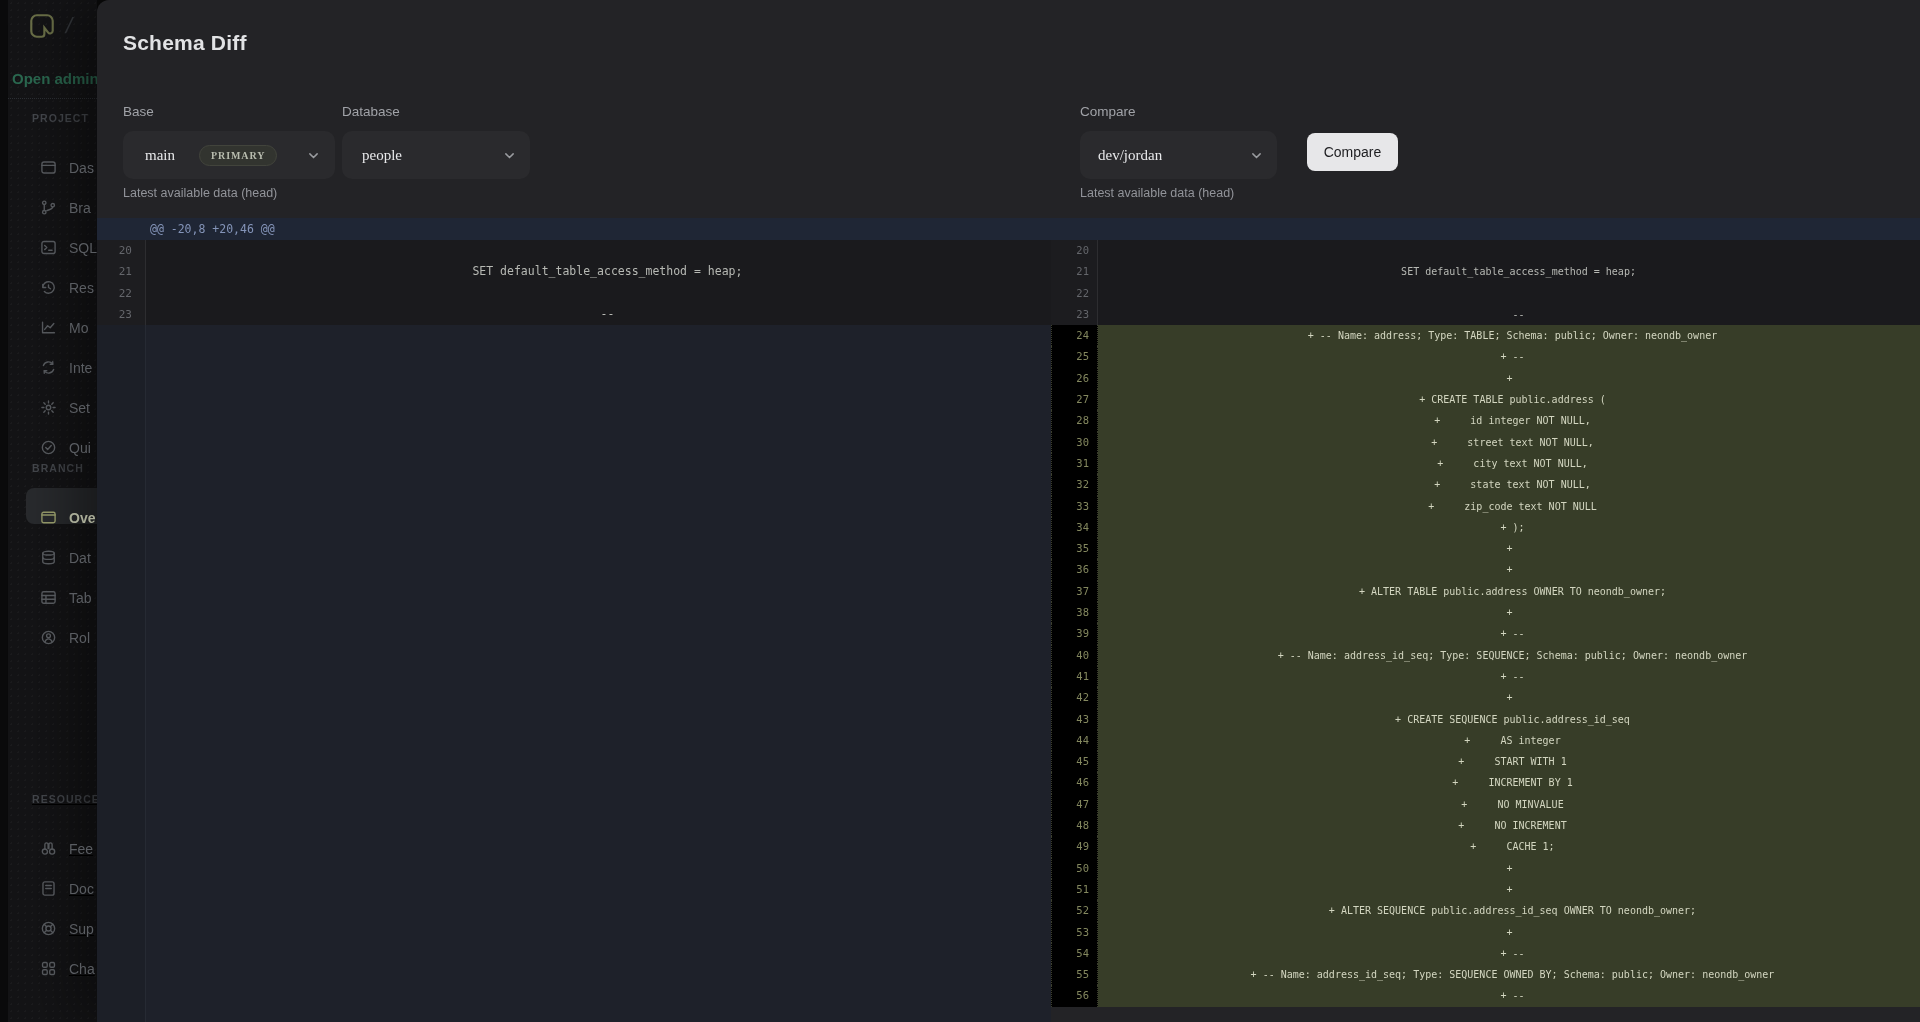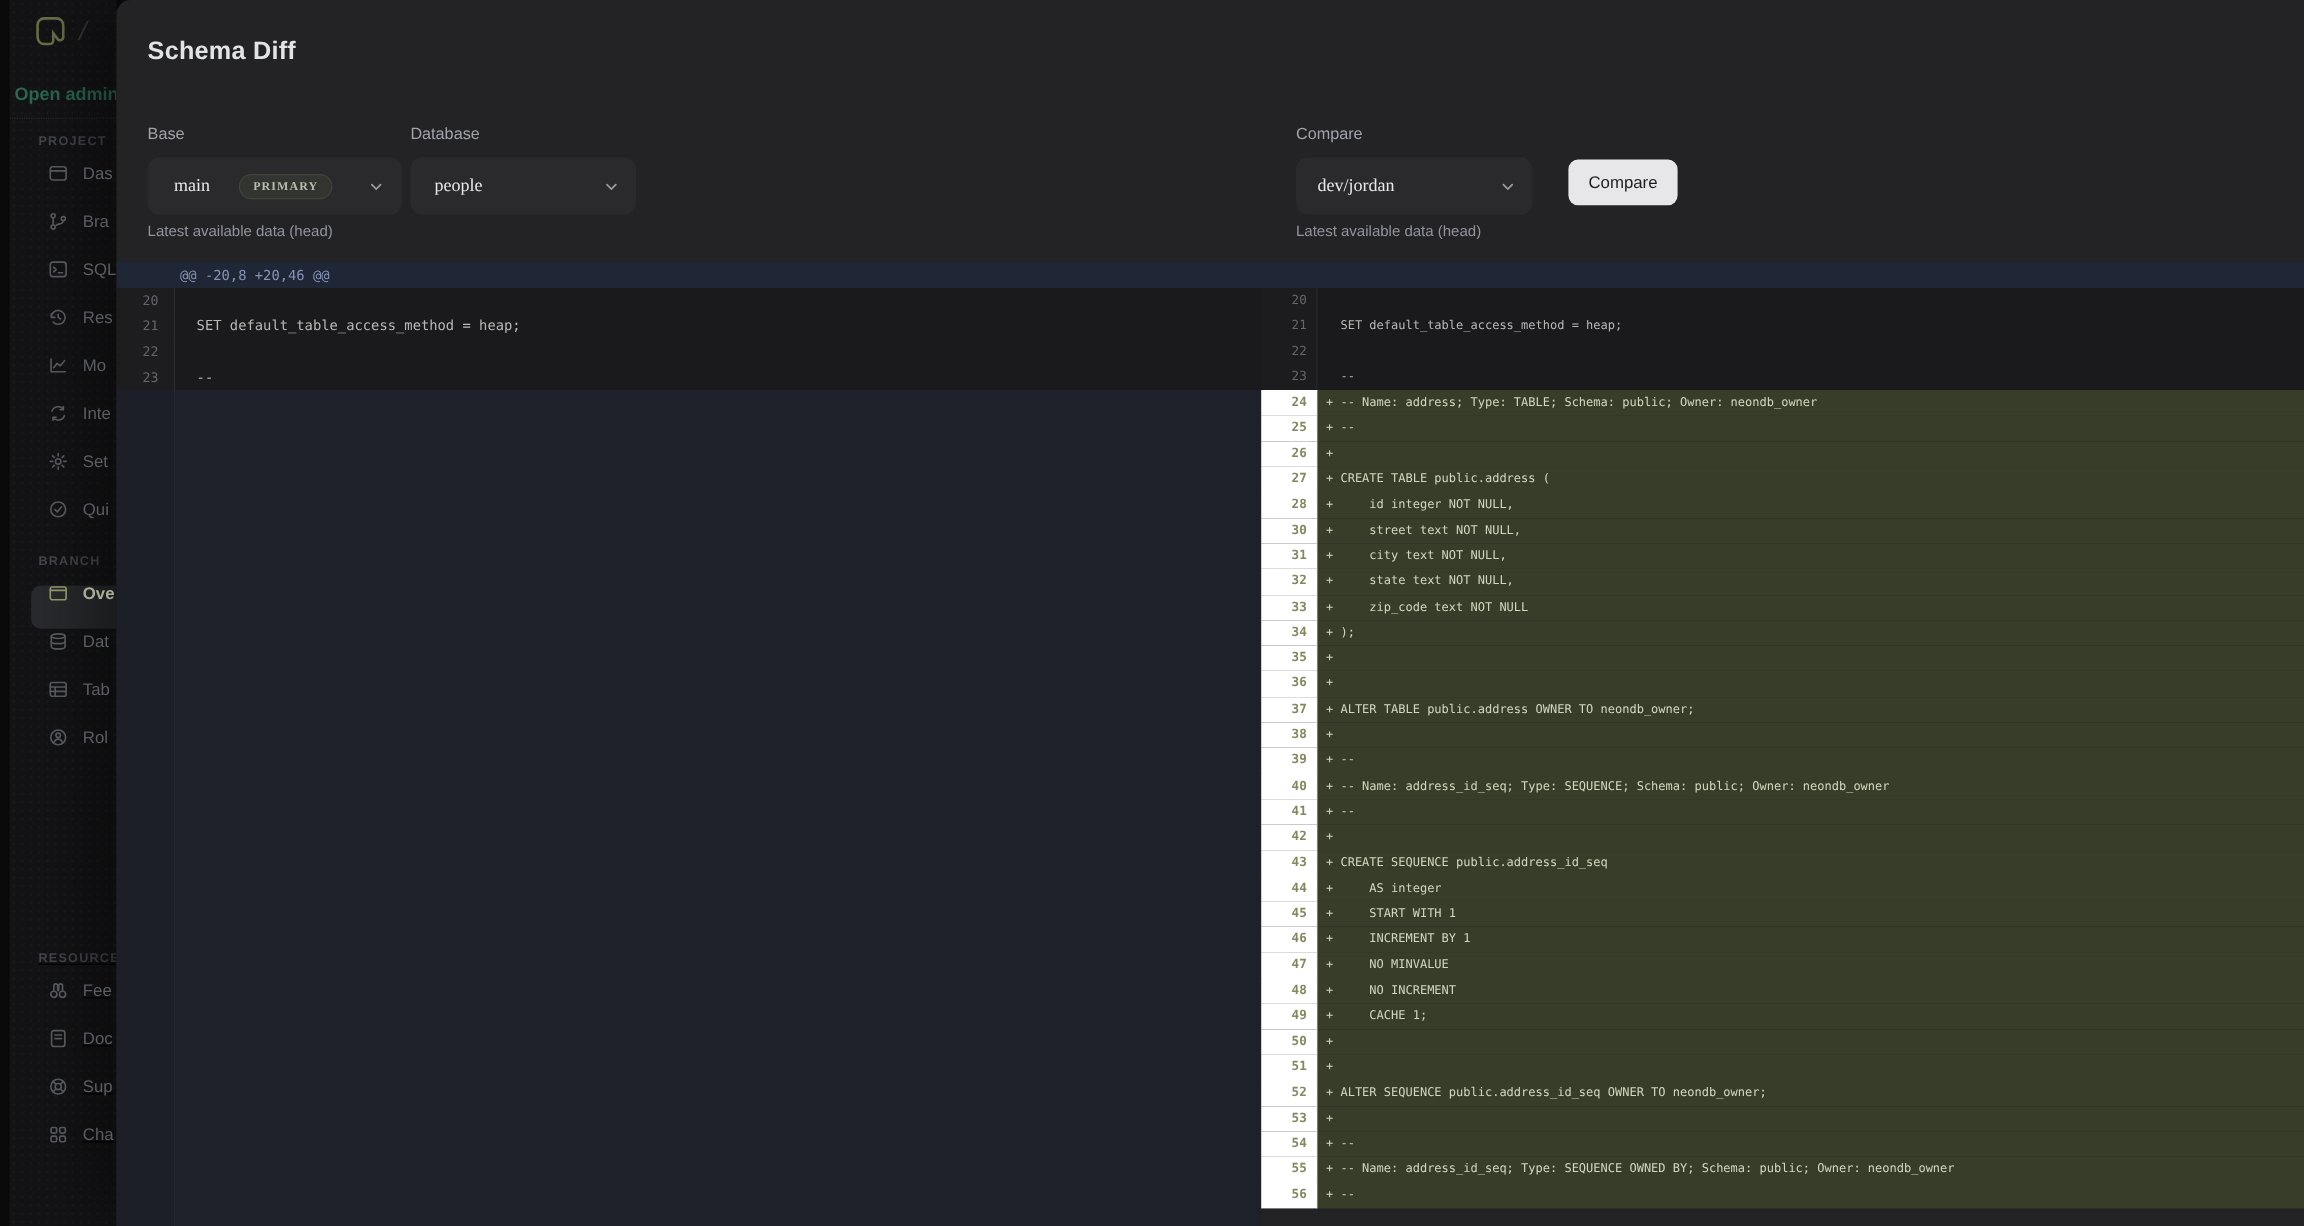--- a/index.html
+++ b/index.html
@@ -16,21 +16,21 @@
   .logo-row { position:absolute; left:19px; top:11px; display:flex; align-items:center; gap:9px; }
   .neon-logo { width:30px; height:30px; color:#6b7048; display:block; }
   .slash { color:#34373b; font-size:22px; font-weight:300; transform:skewX(-12deg); }
   .open-admin { position:absolute; left:4px; top:70px; font-size:15px; font-weight:700;
                 color:#2b6950; white-space:nowrap; text-decoration:none; }
   .sb-divider { position:absolute; left:0; top:98px; width:100%; border-top:1px dotted #2c2f34; }
   .sb-sections { position:absolute; left:0; top:99px; width:100%; }
   .sb-head { height:24px; line-height:24px; padding-left:24px; font-size:10.5px; font-weight:700;
              letter-spacing:0.1em; color:#45484d; white-space:nowrap; }
   .sb-list { }
-  .sb-item { position:relative; height:40px; display:flex; align-items:flex-start; padding-left:32px;
+  .sb-item { position:relative; height:40px; display:flex; align-items:flex-end; padding-left:32px;
              gap:12px; color:#54575b; white-space:nowrap; cursor:pointer; }
   .sb-item .sb-hl { display:none; }
   .sb-item.selected .sb-hl { display:block; position:absolute; left:18px; top:2px; height:36px;
              width:80px; background:#292b2e; border-radius:8px; z-index:0; }
   .sb-ico { position:relative; z-index:1; width:17px; height:17px; display:flex; }
   .sb-ico svg { width:17px; height:17px; }
   .sb-label { position:relative; z-index:1; font-size:14px; color:#5a5d62; }
   .sb-item.selected .sb-ico { color:#8f9465; }
   .sb-item.selected .sb-label { color:#a9ac97; font-weight:600; }
 
@@ -59,37 +59,37 @@
   .diff { position:absolute; left:0; top:218px; width:1823px; height:804px; overflow:hidden;
           font-family:"DejaVu Sans Mono", monospace; }
   .hunk { height:22px; line-height:22px; background:#1f2635; color:#8494b8;
           font-size:11.5px; padding-left:53px; white-space:pre; }
   .panes { display:flex; height:1014px;border-radius:24px; }
   .pane { display:flex; flex-direction:column; }
   .pane.pleft { width:954px; }
   .pane.pright { width:869px; }
   .drow { display:flex; height:21.3px; flex:0 0 21.3px; }
   .gut { text-align:right; color:#64666b; }
-  .code { white-space:pre; display:block; }
+  .code { white-space:pre; display:block;text-align:center; }
   
   .pleft .gut { width:49px; padding-right:13px; font-size:11px; line-height:21.3px;
                 background:#1d1d20; border-right:1px solid #2d2d30; }
   .pleft .code { flex:1; padding-left:4px; font-size:11.5px; line-height:21.3px;
                  background:#1a1a1d; color:#b7b9b4; }
   .pleft .drow.fill { flex:1 1 auto; height:auto; }
   .pleft .fill .gut { background:#1c1f27; border-right:1px solid #262a33; }
   .pleft .fill .code { background:#1e212a; }
   
   .pright .gut { width:47px; padding-right:8px; font-size:10.5px; line-height:21.3px;
                  background:#1c1c1f; border-right:1px solid #2d2d30; }
   .pright .code { flex:1; padding-left:7px; font-size:10px; line-height:21.3px;
                   background:#1a1a1d; color:#b7b9b4; }
-  .pright .drow.add .gut { background:#ffffff; color:#84885f;
+  .pright .drow.add .gut { background:#000000; color:#84885f;
                  border-left:1px dotted rgba(196,205,150,0.30);
-                 border-right:1px dotted rgba(196,205,150,0.30);font-weight:bold; }
+                 border-right:1px dotted rgba(196,205,150,0.30); }
   .pright .drow.add .code { background:#373d28; color:#d3d6c0; }
 </style>
 </head>
 <body>
 
 <div class="stage">
   <div class="left-strip"></div>
 
   <aside class="sidebar">
     <div class="logo-row">

